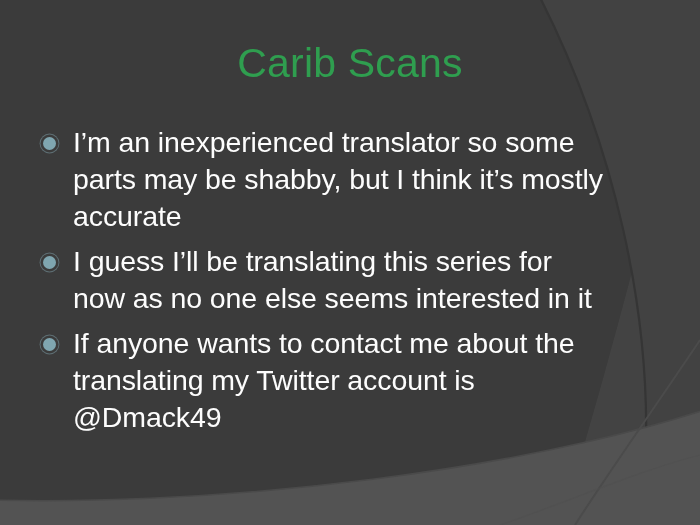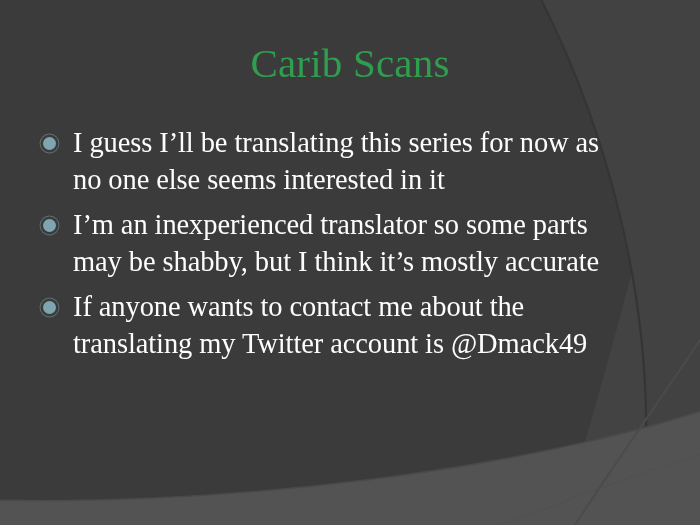--- a/index.html
+++ b/index.html
@@ -6,21 +6,21 @@
     margin: 0;
     padding: 0;
     background: #202020;
   }
   #slide {
     position: relative;
     width: 700px;
     height: 525px;
     overflow: hidden;
     background: #4c1d95;
-    font-family: Liberation Serif, serif;
+    font-family: Liberation Sans, sans-serif;
     -webkit-font-smoothing: antialiased;
   }
   #bg-layer {
     position: absolute;
     inset: 0;
     width: 700px;
     height: 525px;
     display: block;
   }
   #content {
@@ -101,26 +101,26 @@
   </svg>
 
   <div id="content">
 
     <div id="slide-title">Carib Scans</div>
 
     <ul id="bullet-list">
 
       <li class="bullet-item">
         <span class="bullet-marker"></span>
-        <span class="bullet-text">I guess I’ll be translating this series for now as no one else seems interested in it</span>
+        <span class="bullet-text">I’m an inexperienced translator so some parts may be shabby, but I think it’s mostly accurate</span>
       </li>
 
       <li class="bullet-item">
         <span class="bullet-marker"></span>
-        <span class="bullet-text">I’m an inexperienced translator so some parts may be shabby, but I think it’s mostly accurate</span>
+        <span class="bullet-text">I guess I’ll be translating this series for now as no one else seems interested in it</span>
       </li>
 
       <li class="bullet-item">
         <span class="bullet-marker"></span>
         <span class="bullet-text">If anyone wants to contact me about the translating my Twitter account is @Dmack49</span>
       </li>
 
     </ul>
 
   </div>

